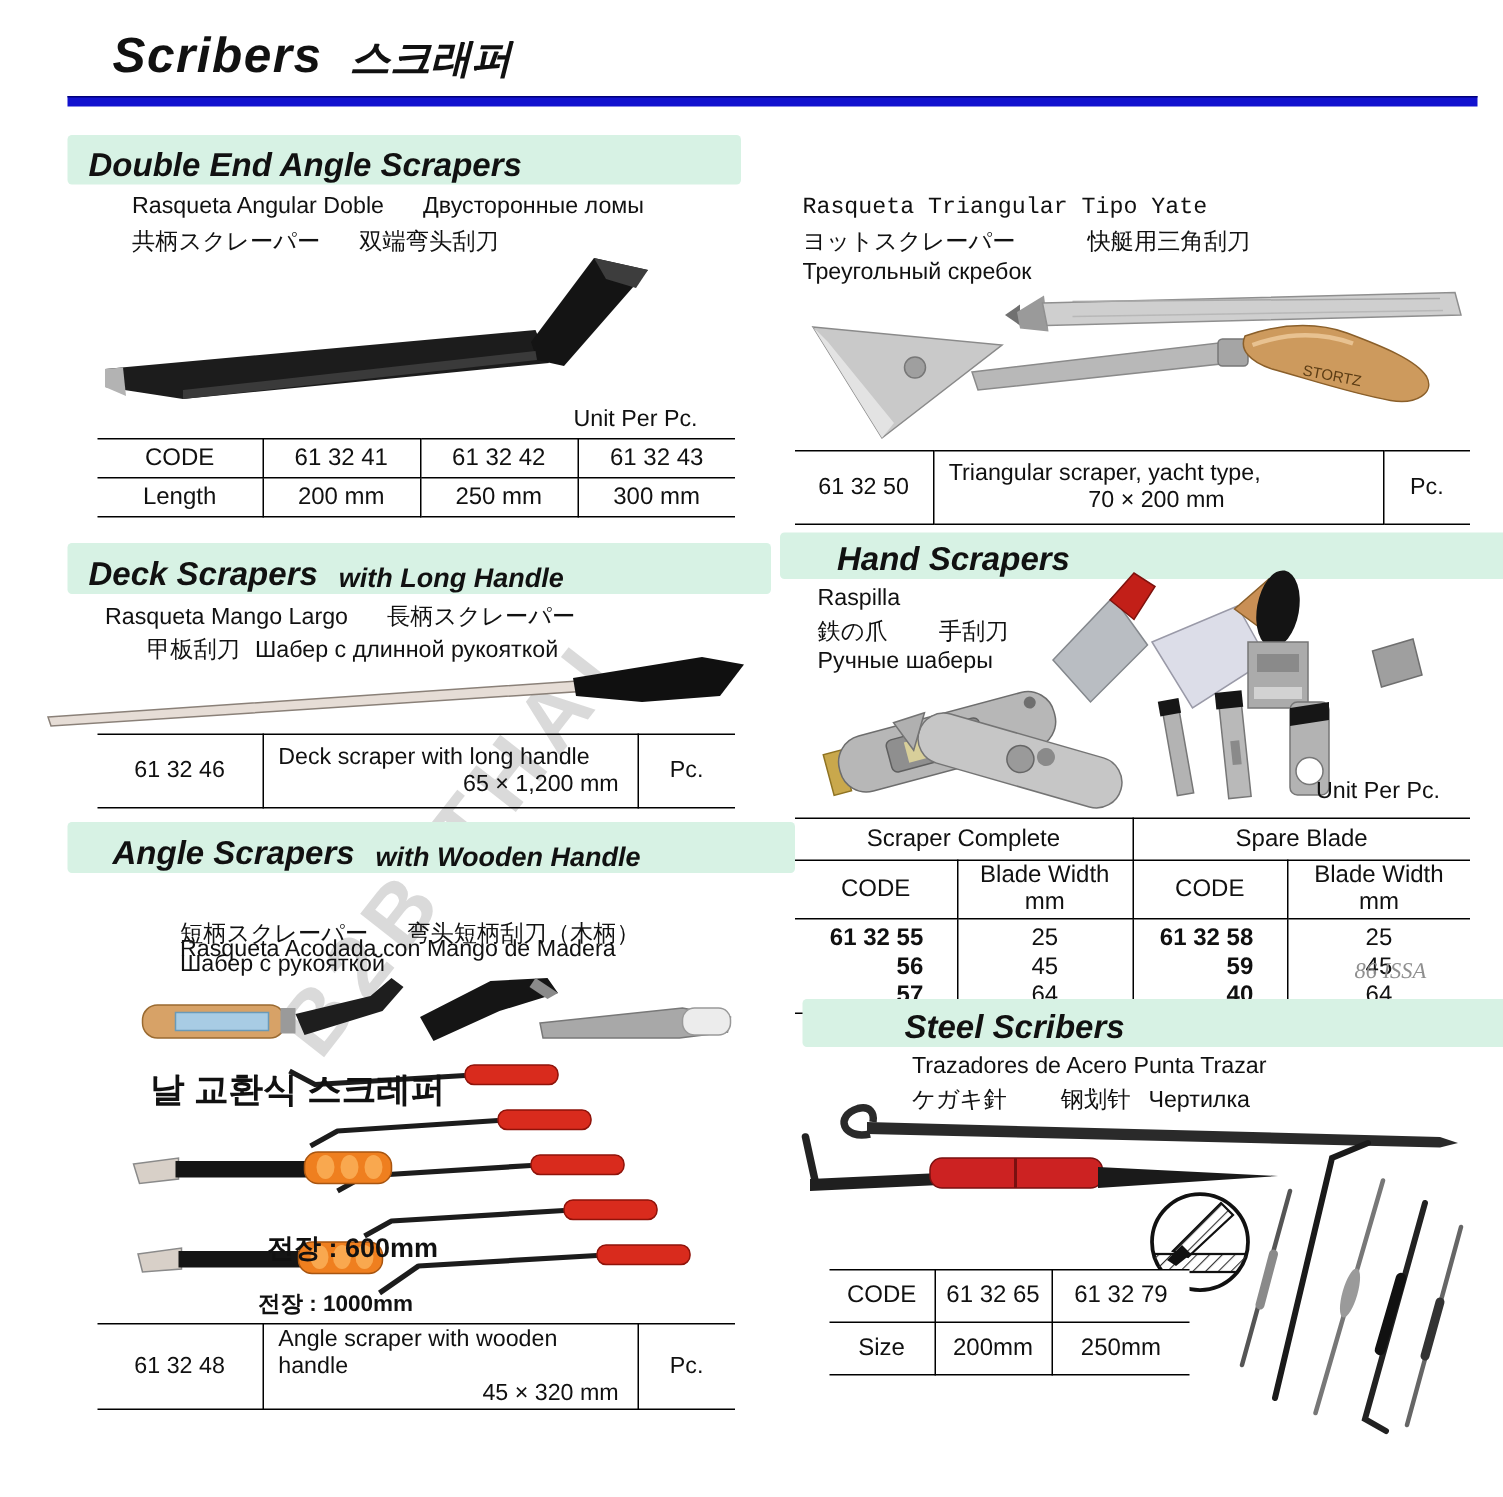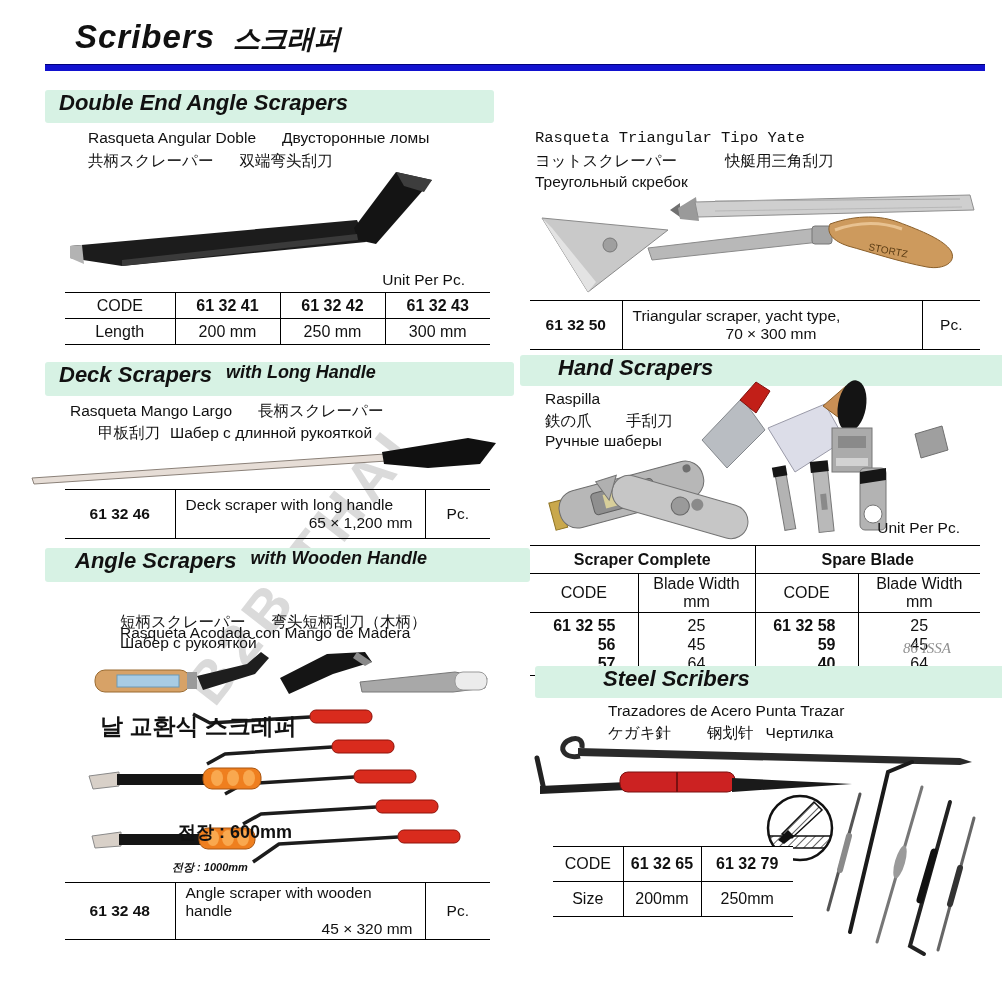--- a/index.html
+++ b/index.html
@@ -4,32 +4,32 @@
 <style>
   html,body{margin:0;padding:0;background:#fff;}
   #page{position:relative;width:1002px;height:998px;background:#fff;overflow:hidden;
         font-family:"Liberation Sans",sans-serif;color:#111;}
   
   .main-title{position:absolute;left:75px;top:18px;font-style:italic;font-weight:bold;}
   .main-title .en{font-size:33px;letter-spacing:1px;}
   .main-title .ko{font-size:27px;margin-left:18px;}
   .blue-rule{position:absolute;left:45px;top:64px;width:940px;height:6px;background:#1212cf;border-top:1px solid #00007a;}
   
-  .sec-head{position:absolute;background:#d7f2e4;border-radius:3px;display:flex;align-items:flex-start;}
+  .sec-head{position:absolute;background:#d7f2e4;border-radius:3px;display:flex;align-items:flex-end;}
   .sec-head .t1{font-style:italic;font-weight:bold;font-size:22px;white-space:nowrap;}
   .sec-head .t2{font-style:italic;font-weight:bold;font-size:18px;margin-left:14px;white-space:nowrap;}
   
   .trans{position:absolute;font-size:15.5px;white-space:nowrap;}
   .trans .gap{margin-right:26px;}
   
   table.cat{position:absolute;border-collapse:collapse;table-layout:fixed;font-size:16px;background:transparent;}
   .cat td{border:1.6px solid #000;text-align:center;vertical-align:middle;padding:1px 6px;}
   .cat td:first-child{border-left:none;}
   .cat td:last-child{border-right:none;margin-top:38px;}
-  .cat .b{font-weight:bold;}
+  .cat .b{font-weight:normal;}
   .cat td.desccell{text-align:left;padding-left:10px;}
   .cat td.desccell .size{text-align:right;padding-right:6px;}
   .cat .codes div{text-align:right;padding-right:16px;font-weight:bold;line-height:19px;}
   .cat .vals div{text-align:center;line-height:19px;}
   .unit-note{position:absolute;font-size:15.5px;text-align:right;}
   .koline{position:absolute;font-weight:bold;white-space:nowrap;}
   .issa{position:absolute;font-family:"Liberation Serif",serif;font-style:italic;font-size:15px;color:#8f8f8f;}
   .watermark{position:absolute;left:110px;top:400px;width:380px;height:330px;display:flex;align-items:center;justify-content:center;
              transform:rotate(-52deg);font-size:58px;font-weight:bold;color:rgba(150,150,150,0.35);letter-spacing:8px;pointer-events:none;}
   svg{position:absolute;overflow:visible;}
@@ -172,21 +172,21 @@
       <polygon points="27,188 56,184 56,198 30,200" fill="#d8d0c8" stroke="#8a8a8a"></polygon>
       <rect x="54" y="186" width="82" height="11" fill="#151515"></rect>
       <rect x="134" y="180" width="56" height="21" rx="9" fill="#ef7f1f" stroke="#a85510"></rect>
       <ellipse cx="148" cy="190" rx="6" ry="8" fill="#f9a84f"></ellipse>
         <ellipse cx="163" cy="190" rx="6" ry="8" fill="#f9a84f"></ellipse>
         <ellipse cx="178" cy="190" rx="6" ry="8" fill="#f9a84f"></ellipse>
     </g>
   </svg>
   <div class="koline" style="left:100px;top:711px;font-size:23px;">날 교환식 스크레퍼</div>
   <div class="koline" style="left:178px;top:820px;font-size:18px;">전장 : 600mm</div>
-  <div class="koline" style="left:172px;top:860px;font-size:11px;font-style:italic;">전장 : 1000mm</div>
+  <div class="koline" style="left:172px;top:860px;font-size:15px;">전장 : 1000mm</div>
   <table class="cat" style="left:65px;top:882px;width:425px;font-size:15.5px;">
     <colgroup>
         <col style="width:110px">
         <col style="width:250px">
         <col style="width:65px">
       </colgroup>
     <tbody>
         <tr>
       <td class="b" style="height:46px;">61 32 48</td>
       <td class="desccell">
@@ -228,21 +228,21 @@
     <colgroup>
         <col style="width:92px">
         <col style="width:300px">
         <col style="width:58px">
       </colgroup>
     <tbody>
         <tr>
       <td class="b" style="height:46px;">61 32 50</td>
       <td class="desccell">
         <div>Triangular scraper, yacht type,</div>
-        <div class="size" style="text-align:center;">70 × 300 mm</div>
+        <div class="size" style="text-align:center;">70 × 200 mm</div>
       </td>
       <td>Pc.</td>
     </tr>
   </tbody>
     </table>
 
   <div class="sec-head" style="left:520px;top:355px;width:465px;height:31px;padding-left:38px;">
     <span class="t1">Hand Scrapers</span>
   </div>
   <div class="trans" style="left:545px;top:390px;">

